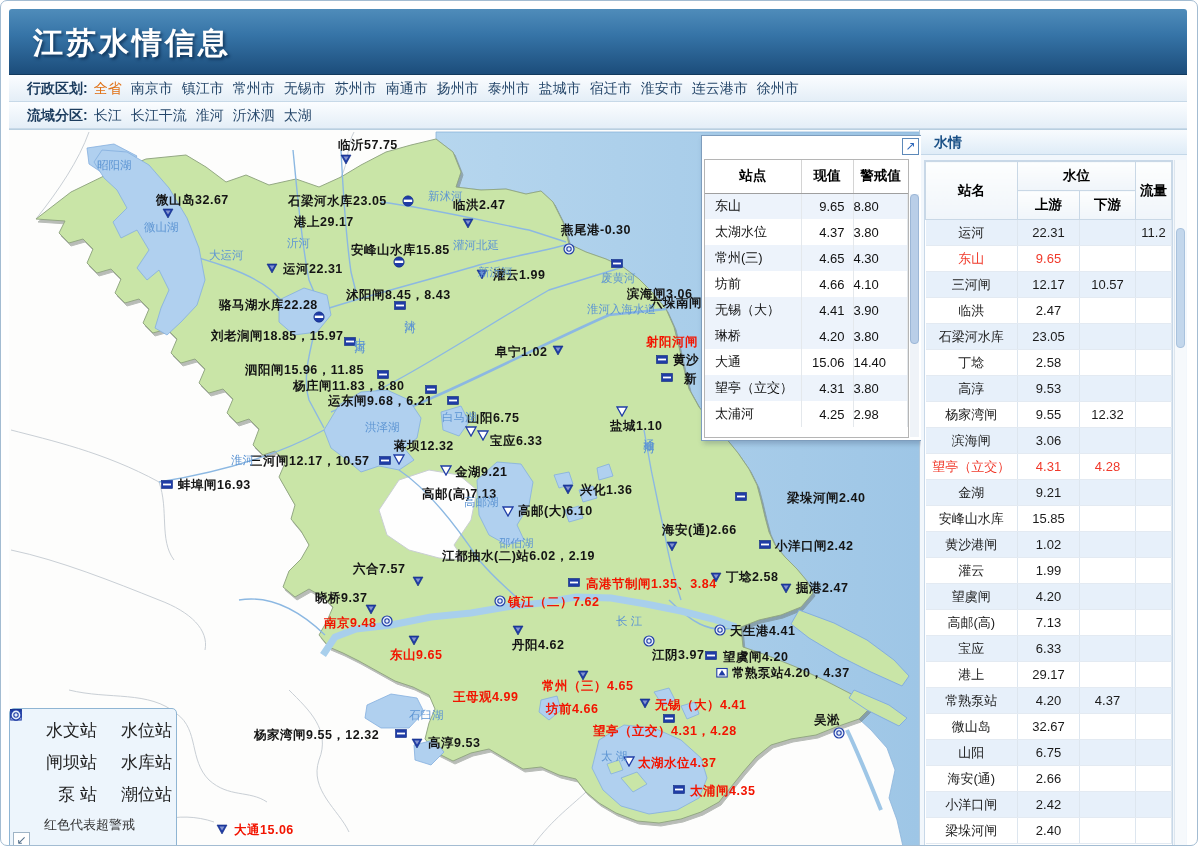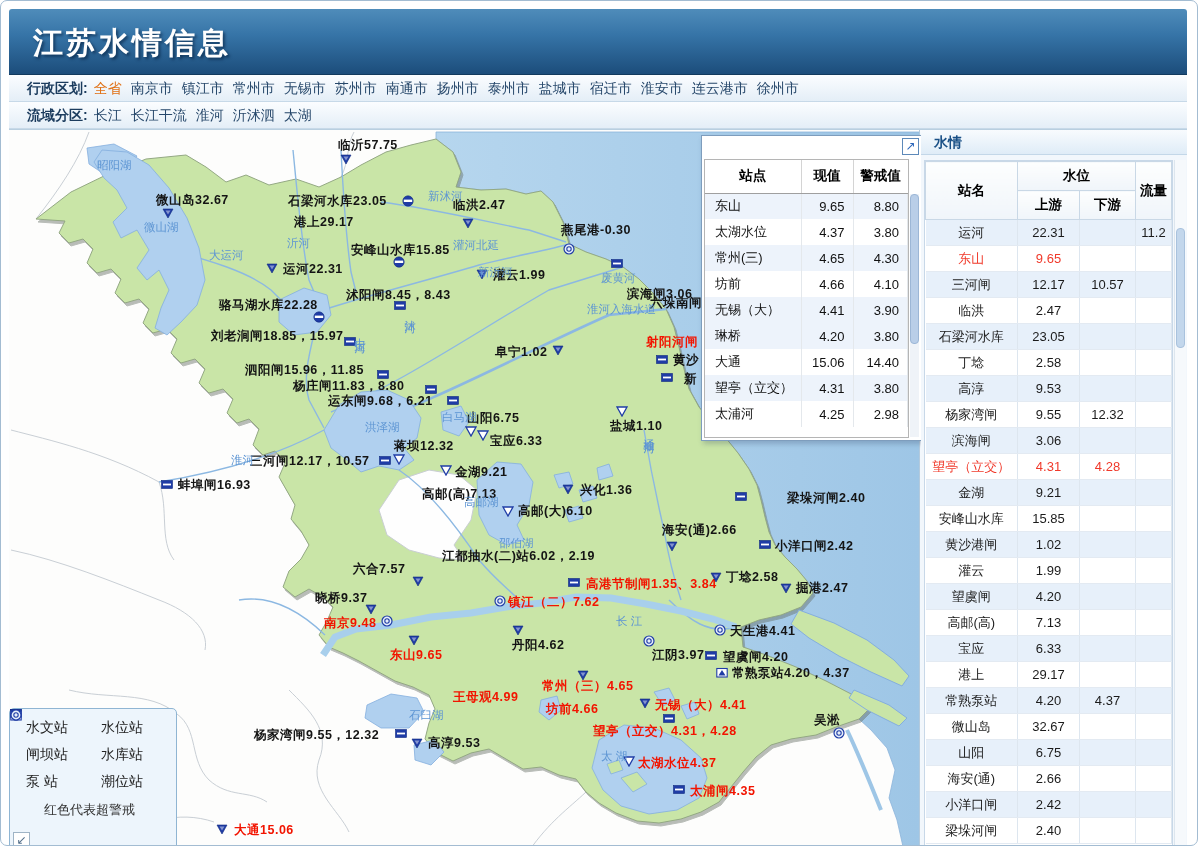--- a/index.html
+++ b/index.html
@@ -40,21 +40,21 @@
                   text-align:center; cursor:pointer; }
   .ptable { position:absolute; left:2px; right:12px; top:23px; bottom:2px; border:1px solid #b5b5b5;
             overflow:hidden; background:#fff; }
   .ptable table { border-collapse:collapse; width:100%; font-size:13px; }
   .ptable th { font-size:13.5px; font-weight:bold; color:#000; height:33px; background:#fff;
                border-bottom:1px solid #9f9f9f; border-right:1px solid #d4d4d4; }
   .ptable th:last-child { border-right:none; }
   .ptable td { height:26px; border-right:1px solid #e4e8ec; color:#111; }
   .ptable td.nm { padding-left:10px; width:96px; }
   .ptable td.v1 { text-align:right; padding-right:8px; width:52px; }
-  .ptable td.v2 { text-align:right; padding-right:8px; }
+  .ptable td.v2 { text-align:left; padding-right:8px; }
   .ptable tr.alt td { background:#edf3fb; }
   .pscroll { position:absolute; right:2px; top:58px; bottom:3px; width:9px; background:#eff3f8; }
   .pscroll .thumb { position:absolute; top:0; left:0; width:9px; height:150px; background:#b9cee8;
                     border-radius:4px; border:1px solid #9cb6d6; }
   
   .side { position:absolute; right:0; top:0; width:268px; height:100%; background:#f2f7fc;
           border-left:1px solid #b3cadd; }
   .side-hd { height:25px; line-height:25px; padding-left:14px; font-size:14px; font-weight:bold;
              color:#1a5086; background:linear-gradient(180deg,#f8fbfe,#dfecf7);
              border-bottom:1px solid #c3d7e8; }
@@ -71,21 +71,21 @@
              border-left:1px solid #dde6ee; }
   .sscroll .thumb { position:absolute; top:68px; left:1px; width:9px; height:120px; background:#c3d7ec;
                     border-radius:4px; border:1px solid #a9c2dd; }
   
   .legend { position:absolute; left:0; top:578px; width:168px; height:145px; background:#edf5fc;
             border:1px solid #8fb5d3; border-radius:5px 5px 0 0; z-index:20; }
   .legend-hd { height:28px; line-height:28px; text-align:center; font-size:15px; font-weight:bold;
                color:#174d85; background:linear-gradient(180deg,#e7f2fb,#bed9ef);
                border-bottom:1px solid #a9c8e0; border-radius:4px 4px 0 0; }
   .legend-items { display:grid; grid-template-columns:1fr 1fr; padding:10px 4px 2px 12px; row-gap:9px; }
-  .legend-item { font-size:14px; color:#222; display:flex; align-items:center; gap:4px; }
+  .legend-item { font-size:17px; color:#222; display:flex; align-items:center; gap:4px;justify-content:flex-end; }
   .legend-note { font-size:13px; color:#333; padding:8px 0 0 34px; }
   .legend-collapse { position:absolute; left:3px; bottom:3px; width:17px; height:17px; background:#fff;
                      border:1px solid #9fb4c6; color:#55718c; text-align:center; line-height:15px;
                      font-size:12px; cursor:pointer; }
 </style>
 </head>
 <body>
 
 <div class="page">
 

